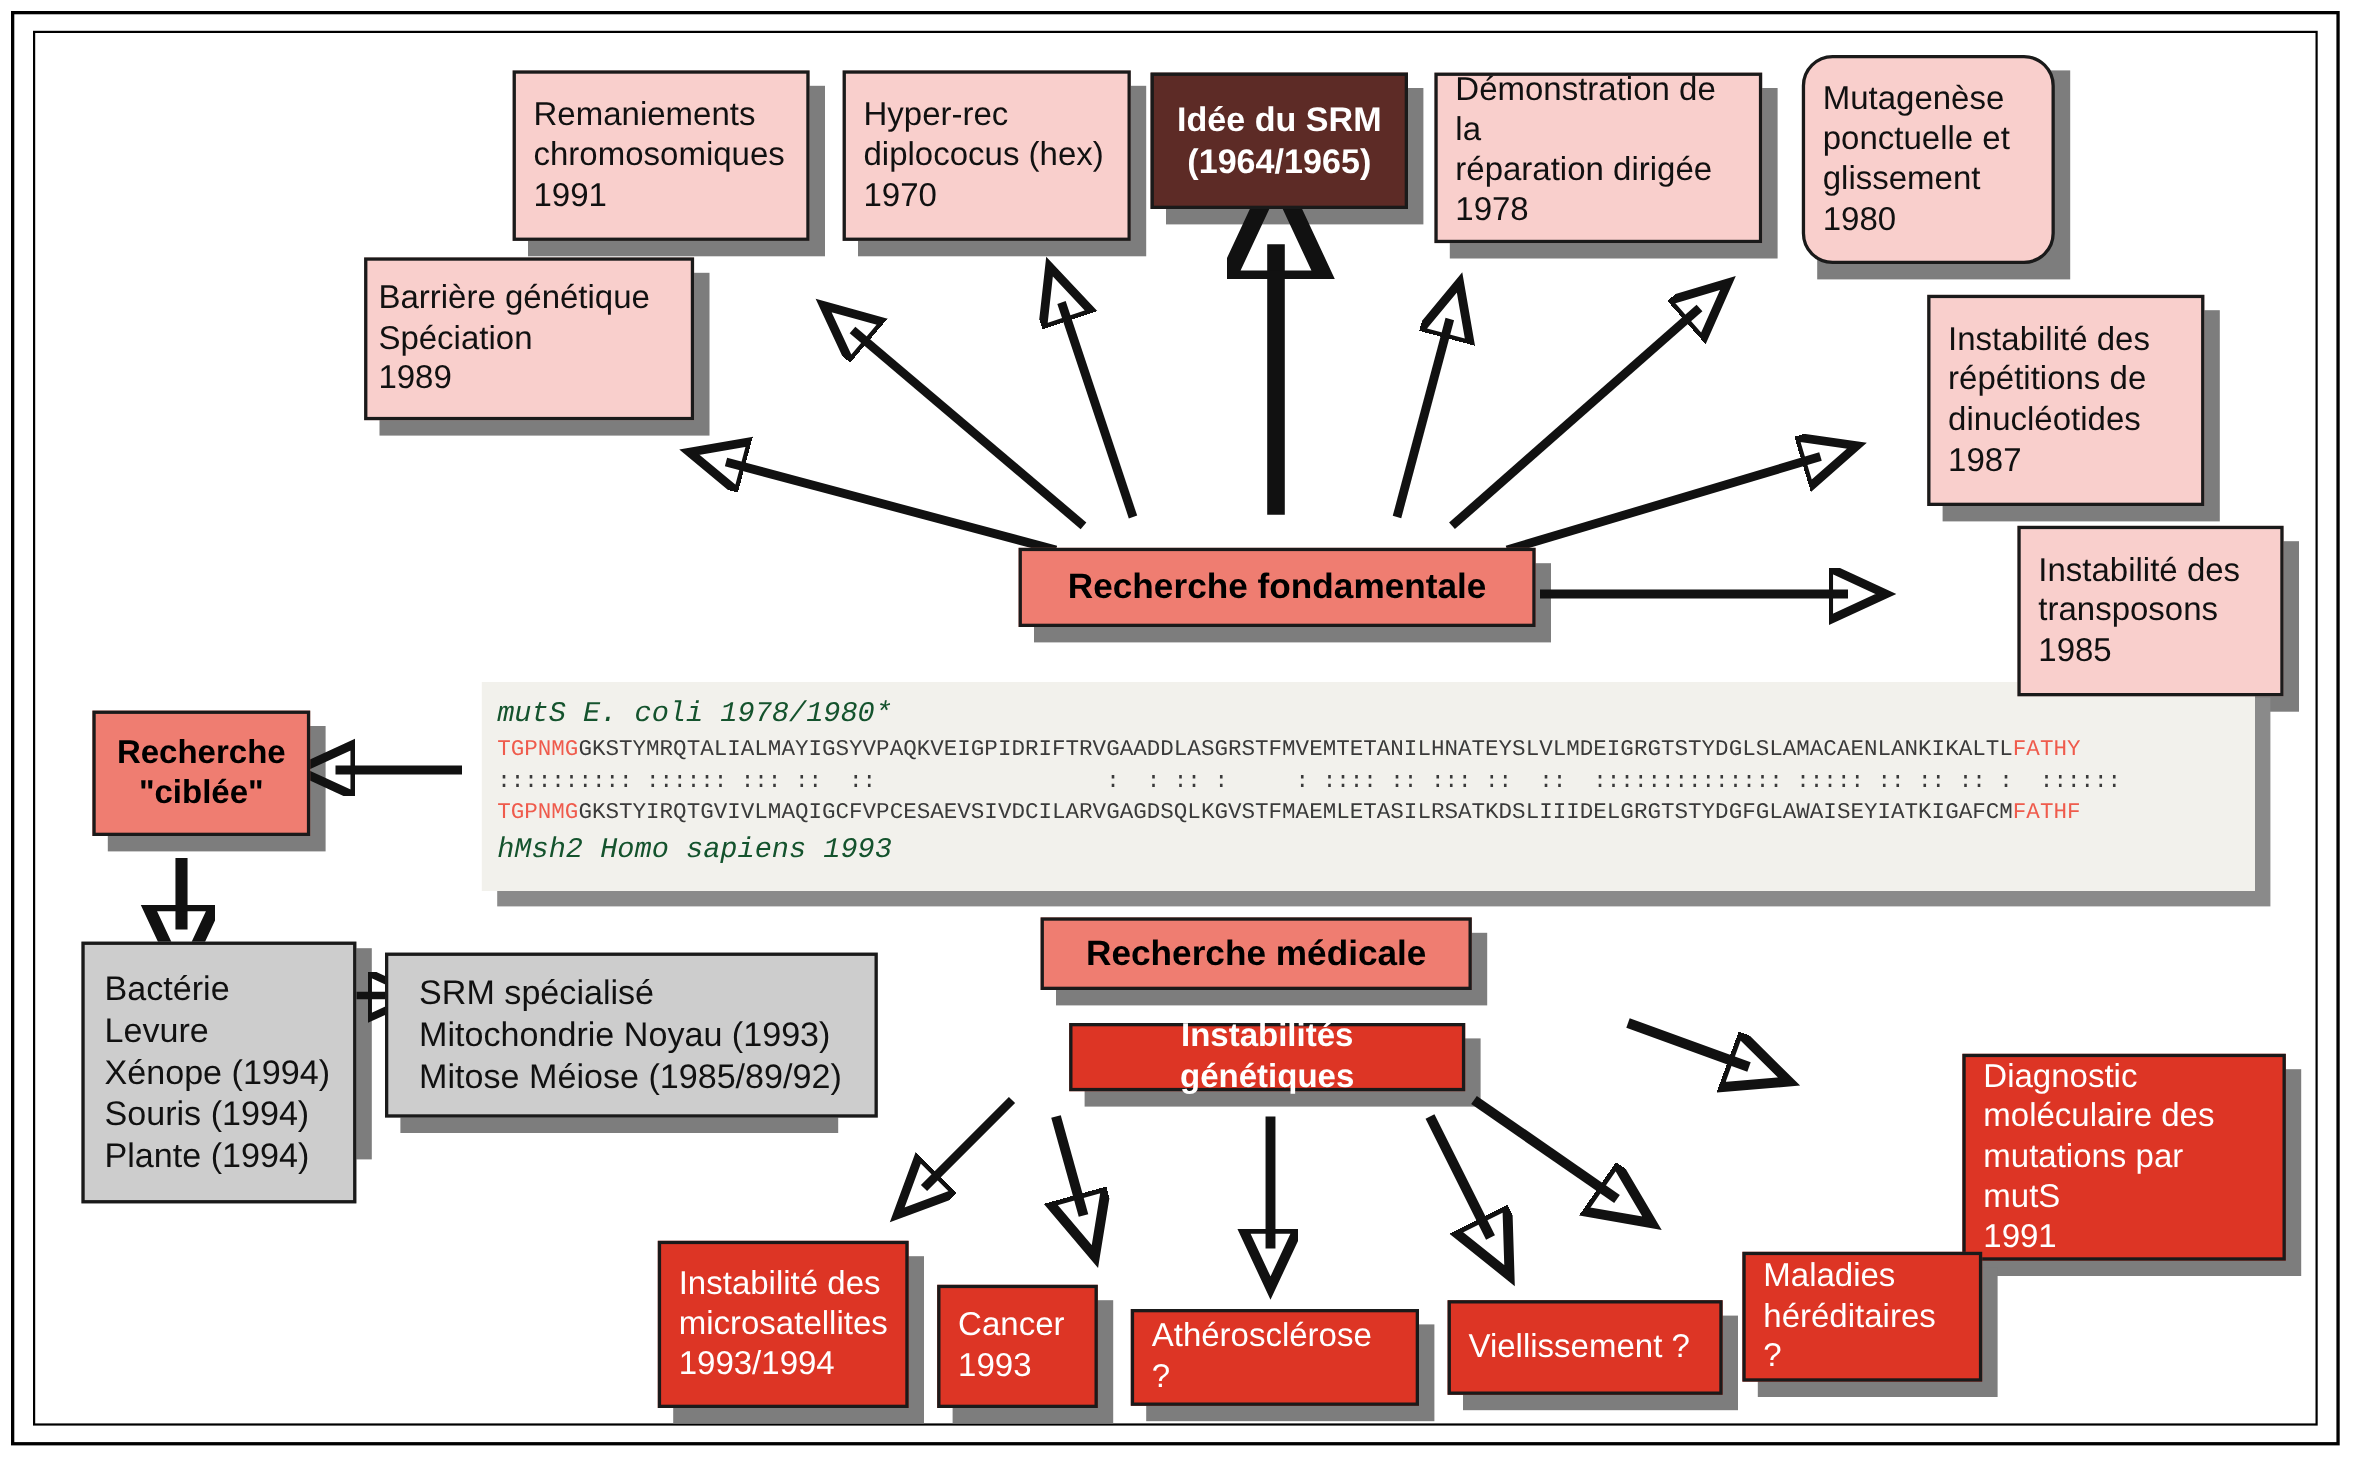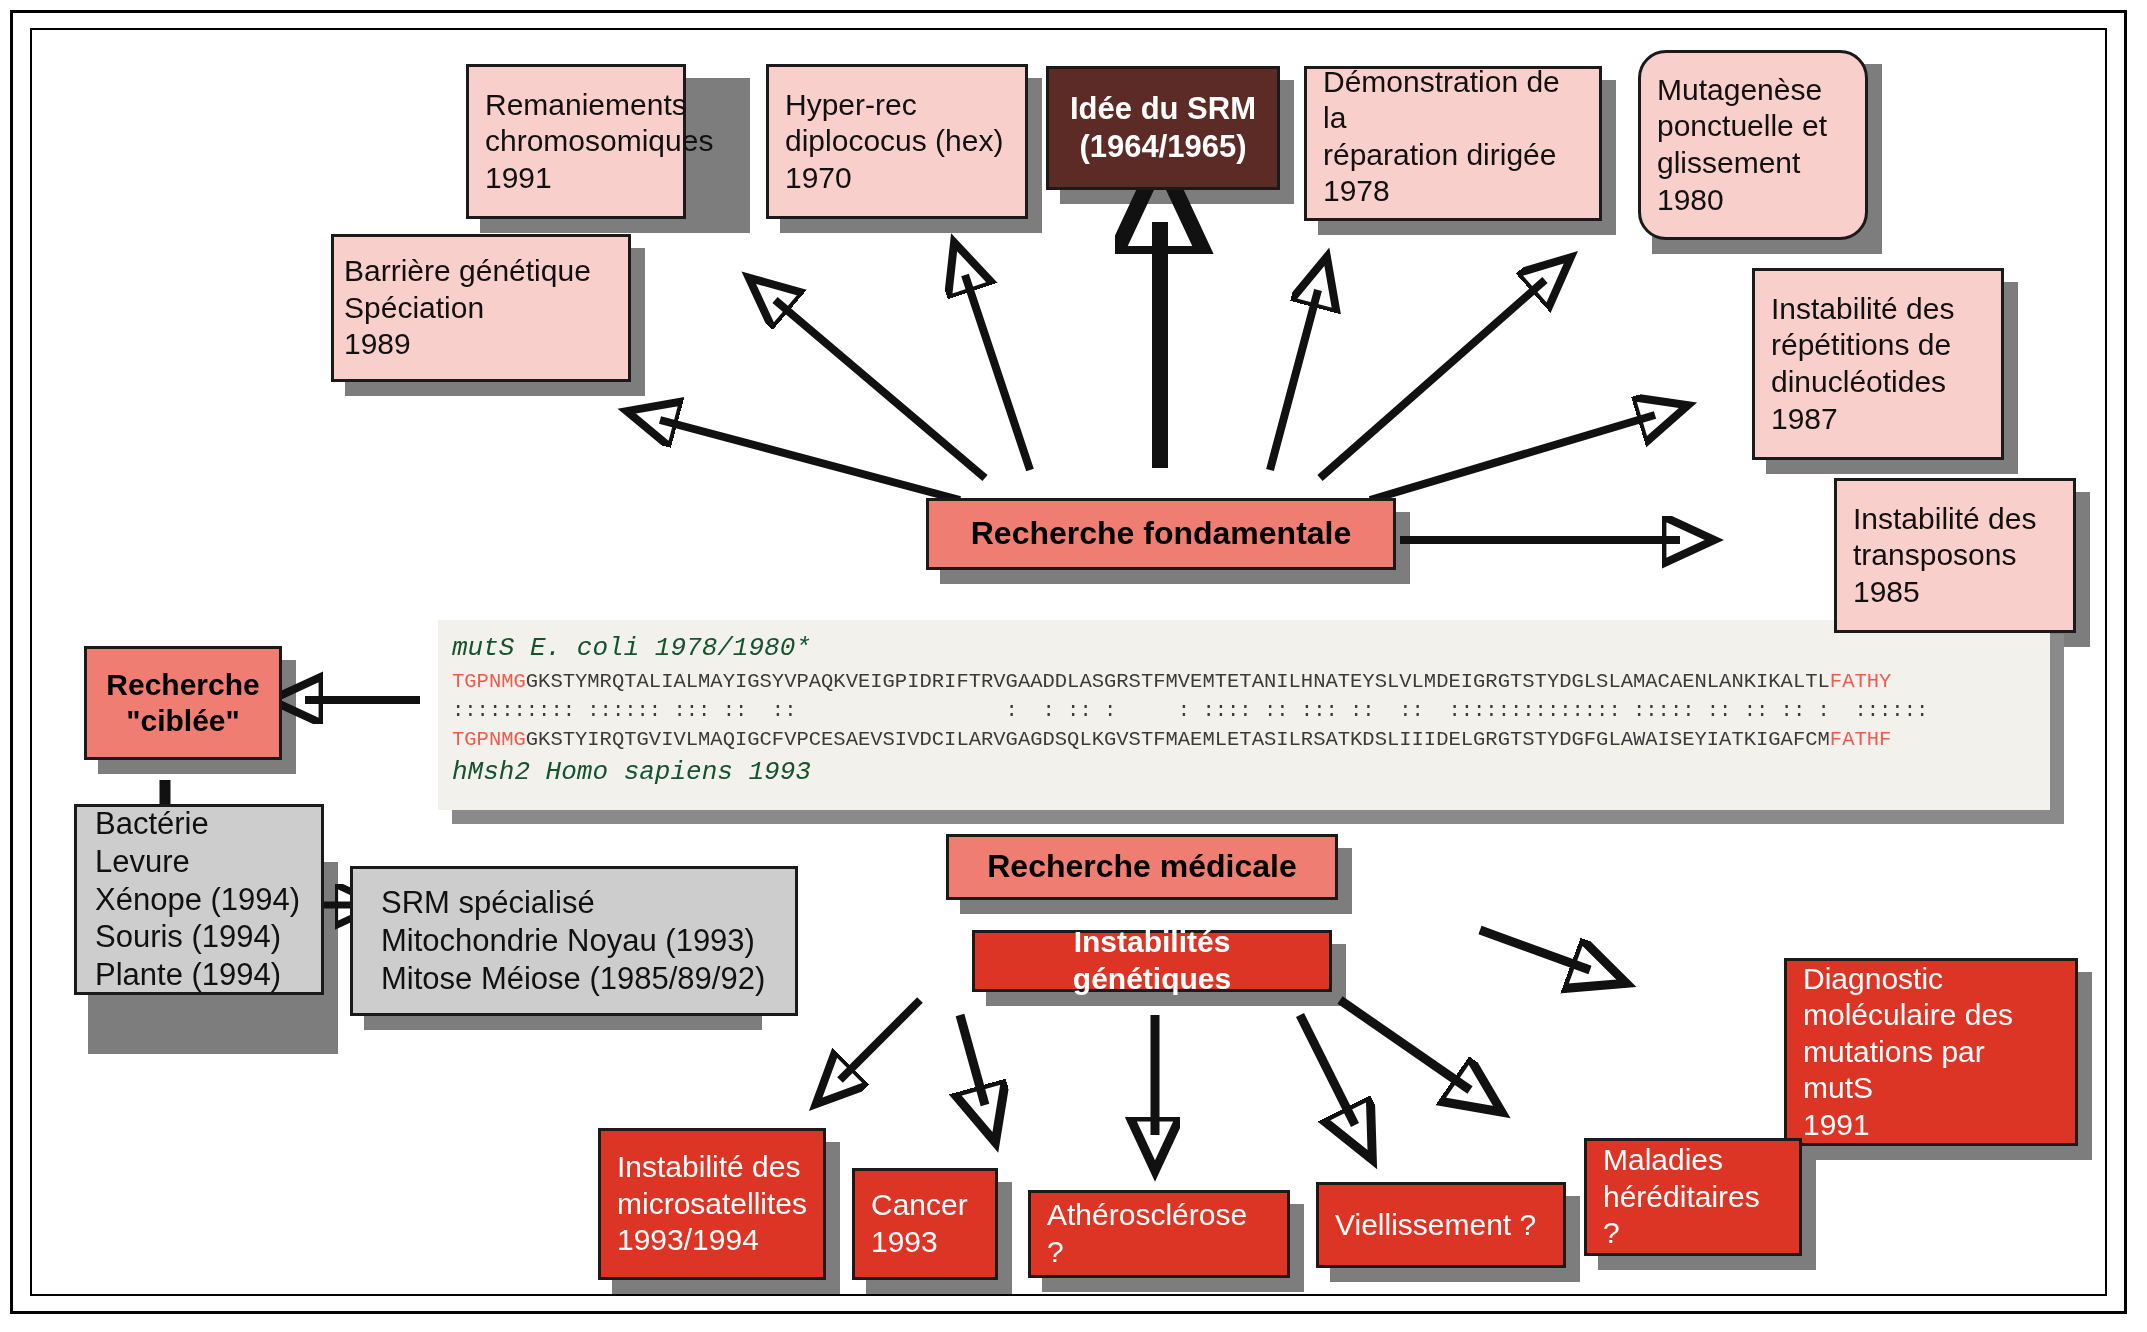--- a/index.html
+++ b/index.html
@@ -112,21 +112,21 @@
 
     <line x1="920" y1="1000" x2="840" y2="1080" stroke-width="8" marker-end="url(#ah)"></line>
     <line x1="960" y1="1015" x2="985" y2="1105" stroke-width="9" marker-end="url(#ah)"></line>
     <line x1="1155" y1="1015" x2="1155" y2="1135" stroke-width="9" marker-end="url(#ahbig)"></line>
     <line x1="1300" y1="1015" x2="1355" y2="1125" stroke-width="9" marker-end="url(#ah)"></line>
     <line x1="1340" y1="1000" x2="1470" y2="1090" stroke-width="9" marker-end="url(#ah)"></line>
     <line x1="1480" y1="930" x2="1590" y2="970" stroke-width="9" marker-end="url(#ah)"></line>
   </svg>
 
   <div class="shadow" style="left:480px;top:78px;width:270px;height:155px;"></div>
-  <div class="box pink" style="left:466px;top:64px;width:220px;height:155px;">
+  <div class="box pink" style="left:466px;top:64px;width:270px;height:155px;">
     <span class="t">Remaniements
 chromosomiques
 1991</span>
   </div>
 
   <div class="shadow" style="left:780px;top:78px;width:262px;height:155px;"></div>
   <div class="box pink" style="left:766px;top:64px;width:262px;height:155px;">
     <span class="t">Hyper-rec
 diplococus (hex)
 1970</span>
@@ -189,21 +189,21 @@
     <div class="seq-line seq-label">hMsh2 Homo sapiens 1993</div>
   </div>
 
   <div class="shadow" style="left:98px;top:660px;width:198px;height:114px;"></div>
   <div class="box salmon" style="left:84px;top:646px;width:198px;height:114px;font-size:30px;line-height:1.2;">
     <span class="t">Recherche
 "ciblée"</span>
   </div>
 
   <div class="shadow" style="left:88px;top:862px;width:250px;height:192px;"></div>
-  <div class="box grey" style="left:74px;top:804px;width:250px;height:191px;">
+  <div class="box grey" style="left:74px;top:856px;width:250px;height:238px;">
     <span class="t">Bactérie
 Levure
 Xénope (1994)
 Souris (1994)
 Plante (1994)</span>
   </div>
 
   <div class="shadow" style="left:364px;top:880px;width:398px;height:150px;"></div>
   <div class="box grey" style="left:350px;top:866px;width:448px;height:150px;padding-left:28px;">
     <span class="t">SRM spécialisé

